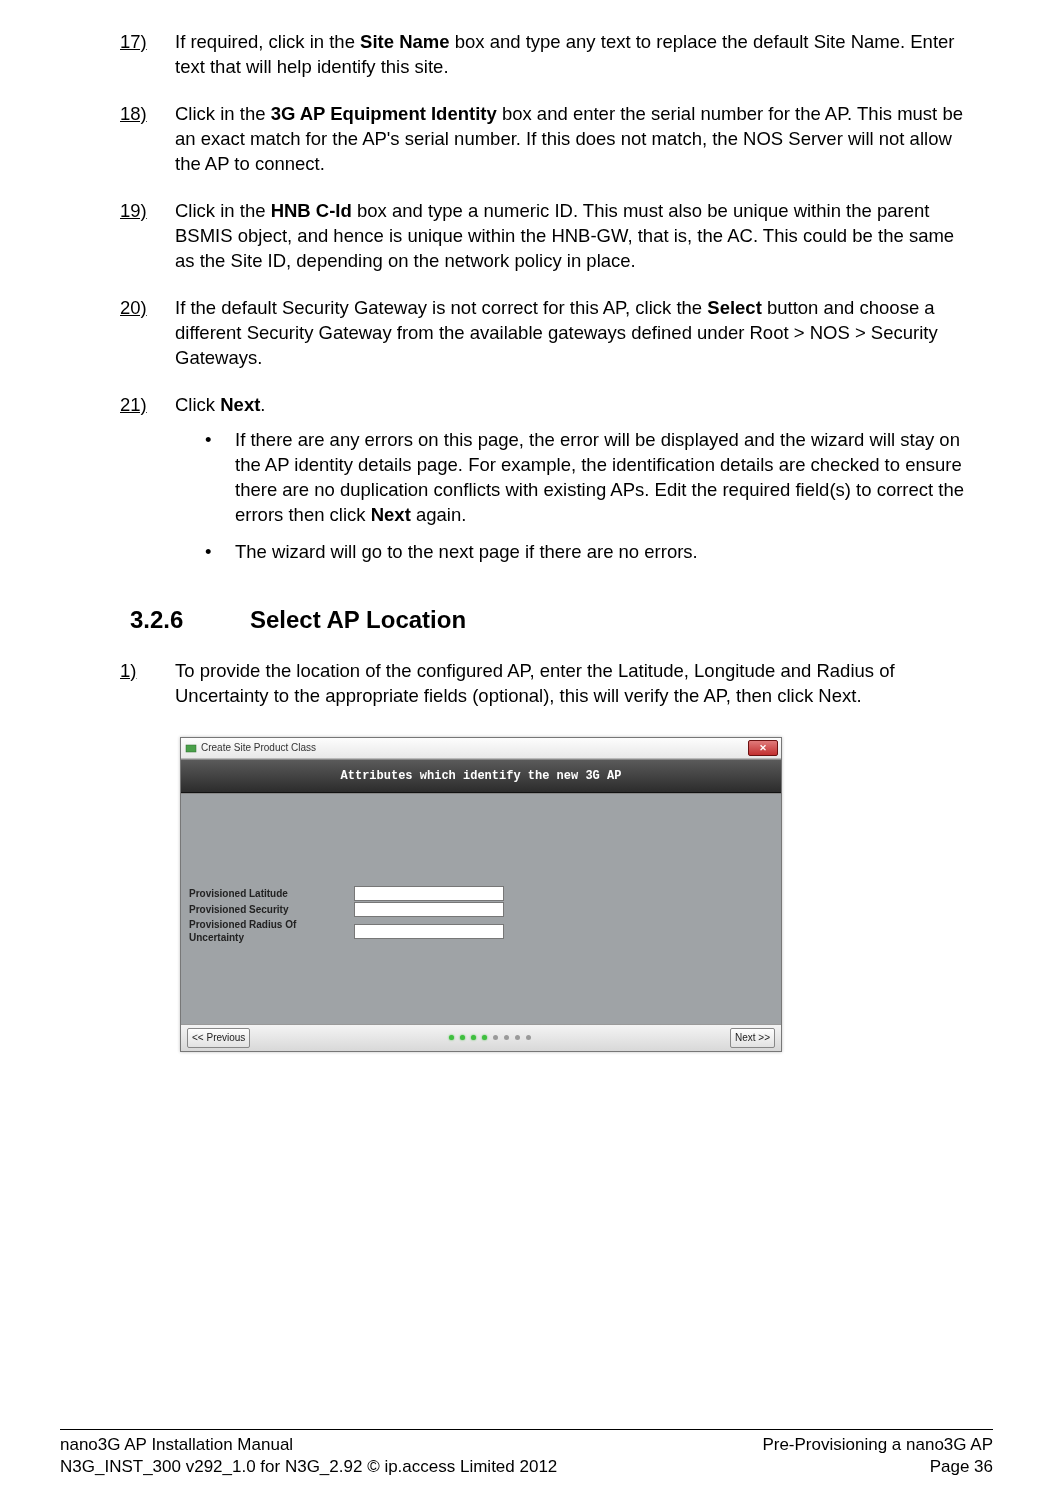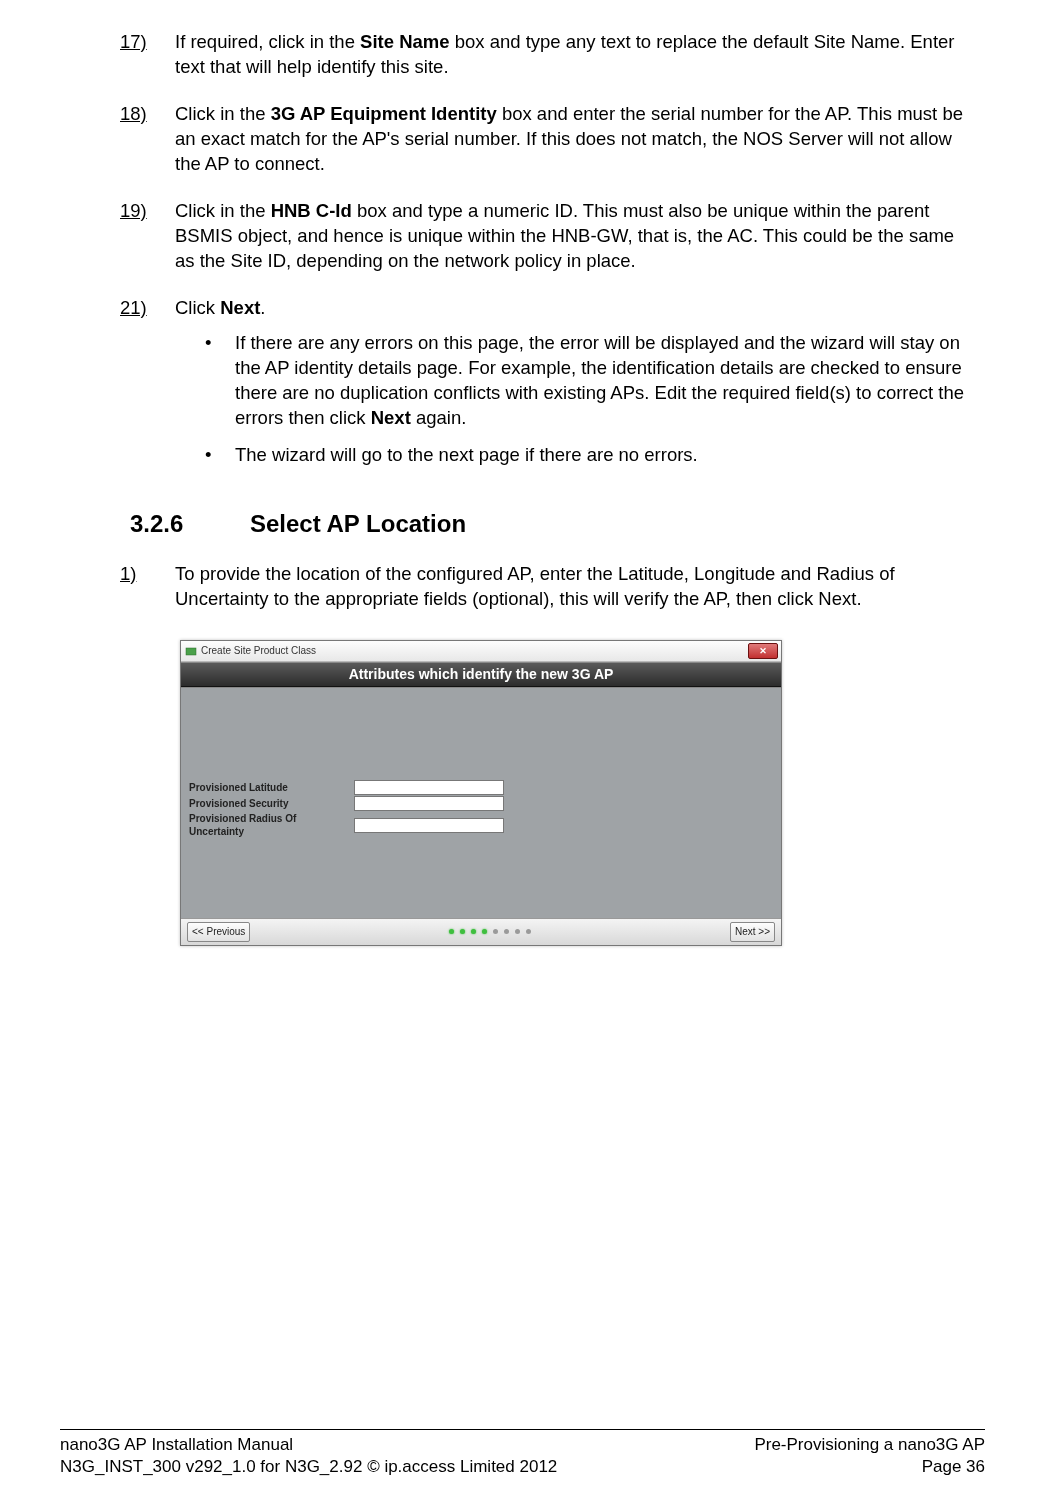--- a/index.html
+++ b/index.html
@@ -53,25 +53,26 @@
     border: 1px solid #6b1010;
     border-radius: 2px;
     color: #fff;
     display: flex; align-items: center; justify-content: center;
     font-weight: bold; font-size: 9px;
   }
   .dlg-banner {
     background: linear-gradient(#5a5a5a,#2c2c2c);
     color: #fff;
     text-align: center;
-    padding: 2px 0;
+    padding: 8px 0;
     font-weight: bold;
-    font-size: 14px;
+    font-size: 12px;
     border-top: 1px solid #888;
     border-bottom: 1px solid #111;
+    font-family: Liberation Mono, monospace;
   }
   .dlg-body {
     background: #9fa3a6;
     height: 230px;
     position: relative;
     border-top: 1px solid #888;
   }
   .dlg-fields {
     position: absolute;
     top: 92px;
@@ -101,21 +102,21 @@
     padding: 2px 4px;
     color: #222;
   }
   .dlg-dots { display: flex; gap: 6px; }
   .dot { width: 5px; height: 5px; border-radius: 50%; background: #9a9a9a; }
   .dot.green { background: #3fbf3f; box-shadow: 0 0 2px #3fbf3f; }
   .page-footer {
     position: absolute;
     bottom: 28px;
     left: 60px;
-    right: 60px;
+    right: 52px;
     border-top: 1px solid #000;
     padding-top: 4px;
     font-size: 17px;
     display: flex;
     justify-content: space-between;
   }
   .pf-left, .pf-right { line-height: 1.3; }
   .pf-right { text-align: right; }
 </style>
 </head>
@@ -128,20 +129,24 @@
         <div class="step-num">17)</div>
         <div class="step-body">If required, click in the <span class="bold">Site Name</span> box and type any text to replace the default Site Name. Enter text that will help identify this site.</div>
       </div>
       <div class="step">
         <div class="step-num">18)</div>
         <div class="step-body">Click in the <span class="bold">3G AP Equipment Identity</span> box and enter the serial number for the AP. This must be an exact match for the AP's serial number. If this does not match, the NOS Server will not allow the AP to connect.</div>
       </div>
       <div class="step">
         <div class="step-num">19)</div>
         <div class="step-body">Click in the <span class="bold">HNB C-Id</span> box and type a numeric ID. This must also be unique within the parent BSMIS object, and hence is unique within the HNB-GW, that is, the AC. This could be the same as the Site ID, depending on the network policy in place.</div>
+      </div>
+      <div class="step">
+        <div class="step-num">20)</div>
+        <div class="step-body">If the default Security Gateway is not correct for this AP, click the <span class="bold">Select</span> button and choose a different Security Gateway from the available gateways defined under Root &gt; NOS &gt; Security Gateways.</div>
       </div>
       <div class="step">
         <div class="step-num">21)</div>
         <div class="step-body">Click <span class="bold">Next</span>.<div class="bullets">
             <div class="bullet">
               <div class="bullet-mark">•</div>
               <div> If there are any errors on this page, the error will be displayed and the wizard will stay on the AP identity details page. For example, the identification details are checked to ensure there are no duplication conflicts with existing APs. Edit the required field(s) to correct the errors then click <span class="bold">Next</span> again.</div>
             </div>
             <div class="bullet">
               <div class="bullet-mark">•</div>

